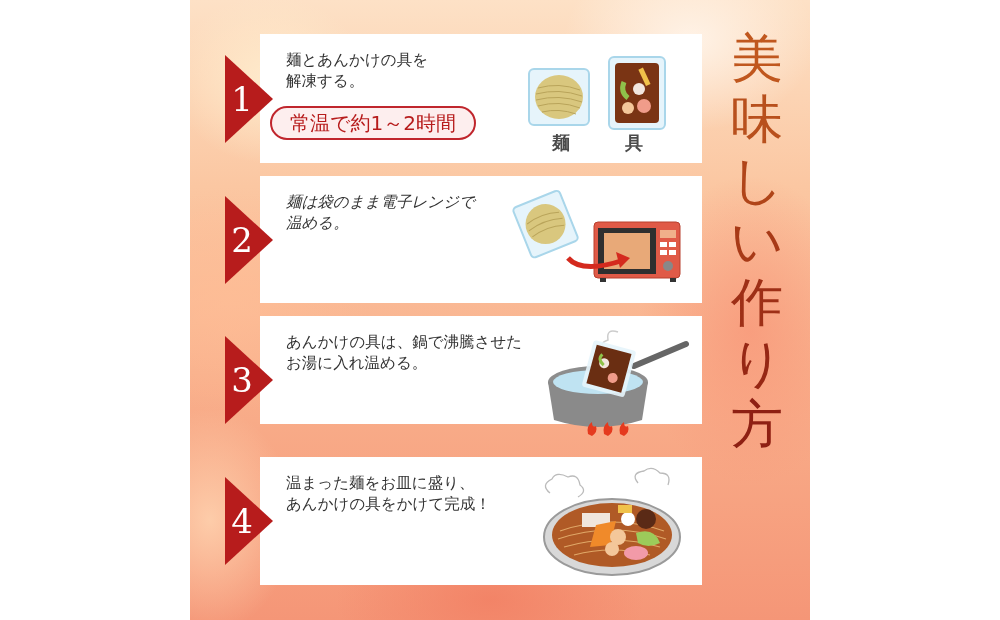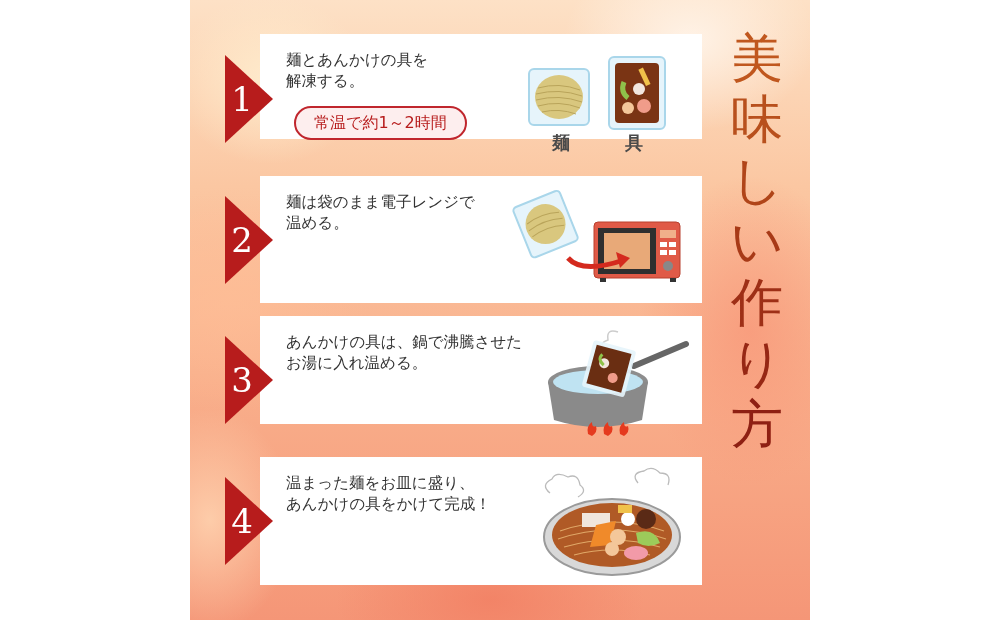--- a/index.html
+++ b/index.html
@@ -12,32 +12,32 @@
       radial-gradient(ellipse 200px 160px at 40px 300px, rgba(255,190,150,0.7), rgba(255,190,150,0) 70%),
       radial-gradient(ellipse 160px 220px at 560px 330px, rgba(248,150,120,0.75), rgba(248,150,120,0) 70%),
       radial-gradient(ellipse 220px 120px at 300px 600px, rgba(242,128,100,0.85), rgba(242,128,100,0) 70%),
       radial-gradient(ellipse 120px 160px at 20px 520px, rgba(255,215,180,0.8), rgba(255,215,180,0) 70%),
       linear-gradient(180deg, #fde1c6 0%, #fbc7a2 30%, #f9b08c 60%, #f59677 100%);
   }
   .step-box { position:absolute; left:70px; width:442px; background:#ffffff; }
   .tri { position:absolute; left:35px; width:0; height:0; border-top:44px solid transparent; border-bottom:44px solid transparent; border-left:48px solid #b71c1c; }
   .num { position:absolute; left:37px; width:30px; text-align:center; color:#ffffff; font-family:"DejaVu Serif", serif; font-size:34px; line-height:40px; }
   .desc { position:absolute; left:26px; top:16px; font-size:15.5px; line-height:21px; color:#333333; white-space:pre-line; }
-  .pill { position:absolute; left:34px; height:34px; border:2px solid #c0262d; border-radius:17px; background:#fdeeee; color:#b71c1c; font-size:16px; line-height:34px; padding:0 18px; box-sizing:border-box; display:flex; align-items:center; }
+  .pill { position:absolute; left:10px; height:34px; border:2px solid #c0262d; border-radius:17px; background:#fdeeee; color:#b71c1c; font-size:20px; line-height:34px; padding:0 18px; box-sizing:border-box; display:flex; align-items:center; }
   .title-col { position:absolute; left:532px; top:28px; width:70px; display:flex; flex-direction:column; align-items:center; font-family:"DejaVu Serif", serif; font-size:52px; line-height:61px; }
   .title-col span { display:block; }
   .ill { position:absolute; }
   .lbl { position:absolute; font-size:18px; font-weight:bold; color:#4a4a4a; }
 </style>
 </head>
 <body>
 
 <div class="panel">
 
-  <div class="step-box" style="top:34px;height:105px;">
+  <div class="step-box" style="top:34px;height:129px;">
     <div class="desc">麺とあんかけの具を
 解凍する。</div>
     <div class="pill" style="top:72px;">常温で約1～2時間</div>
 
     <svg class="ill" style="left:266px;top:32px;" width="70" height="62" viewBox="0 0 70 62">
       <rect x="3" y="3" width="60" height="56" rx="5" fill="#e6f4fb" stroke="#a9d6ea" stroke-width="2"></rect>
       <ellipse cx="33" cy="31" rx="24" ry="22" fill="#d9c77e"></ellipse>
       <g stroke="#b9a45a" stroke-width="1" fill="none">
         <path d="M12 22 Q33 16 54 24"></path>
           <path d="M10 28 Q33 22 56 30"></path>
@@ -55,21 +55,21 @@
       <circle cx="33" cy="35" r="6" fill="#f2e6de"></circle>
       <circle cx="22" cy="54" r="6" fill="#f4c79a"></circle>
       <circle cx="38" cy="52" r="7" fill="#f09c8a"></circle>
     </svg>
     <div class="lbl" style="left:292px;top:97px;">麺</div>
     <div class="lbl" style="left:365px;top:97px;">具</div>
   </div>
   <div class="tri" style="top:55px;"></div>
   <div class="num" style="top:79px;">1</div>
 
-  <div class="step-box" style="top:176px;height:127px;">
+  <div class="step-box" style="top:176px;height:127px;font-style:italic;">
     <div class="desc">麺は袋のまま電子レンジで
 温める。</div>
     <svg class="ill" style="left:252px;top:12px;" width="170" height="106" viewBox="0 0 170 106">
       <g transform="rotate(-22 30 30)">
         <rect x="6" y="10" width="50" height="54" rx="4" fill="#e6f4fb" stroke="#a9d6ea" stroke-width="2"></rect>
         <ellipse cx="31" cy="37" rx="20" ry="20" fill="#d9c77e"></ellipse>
         <g stroke="#b9a45a" stroke-width="1" fill="none">
             <path d="M14 30 Q31 25 48 31"></path>
             <path d="M13 37 Q31 32 49 38"></path>
             <path d="M14 44 Q31 39 48 45"></path>

